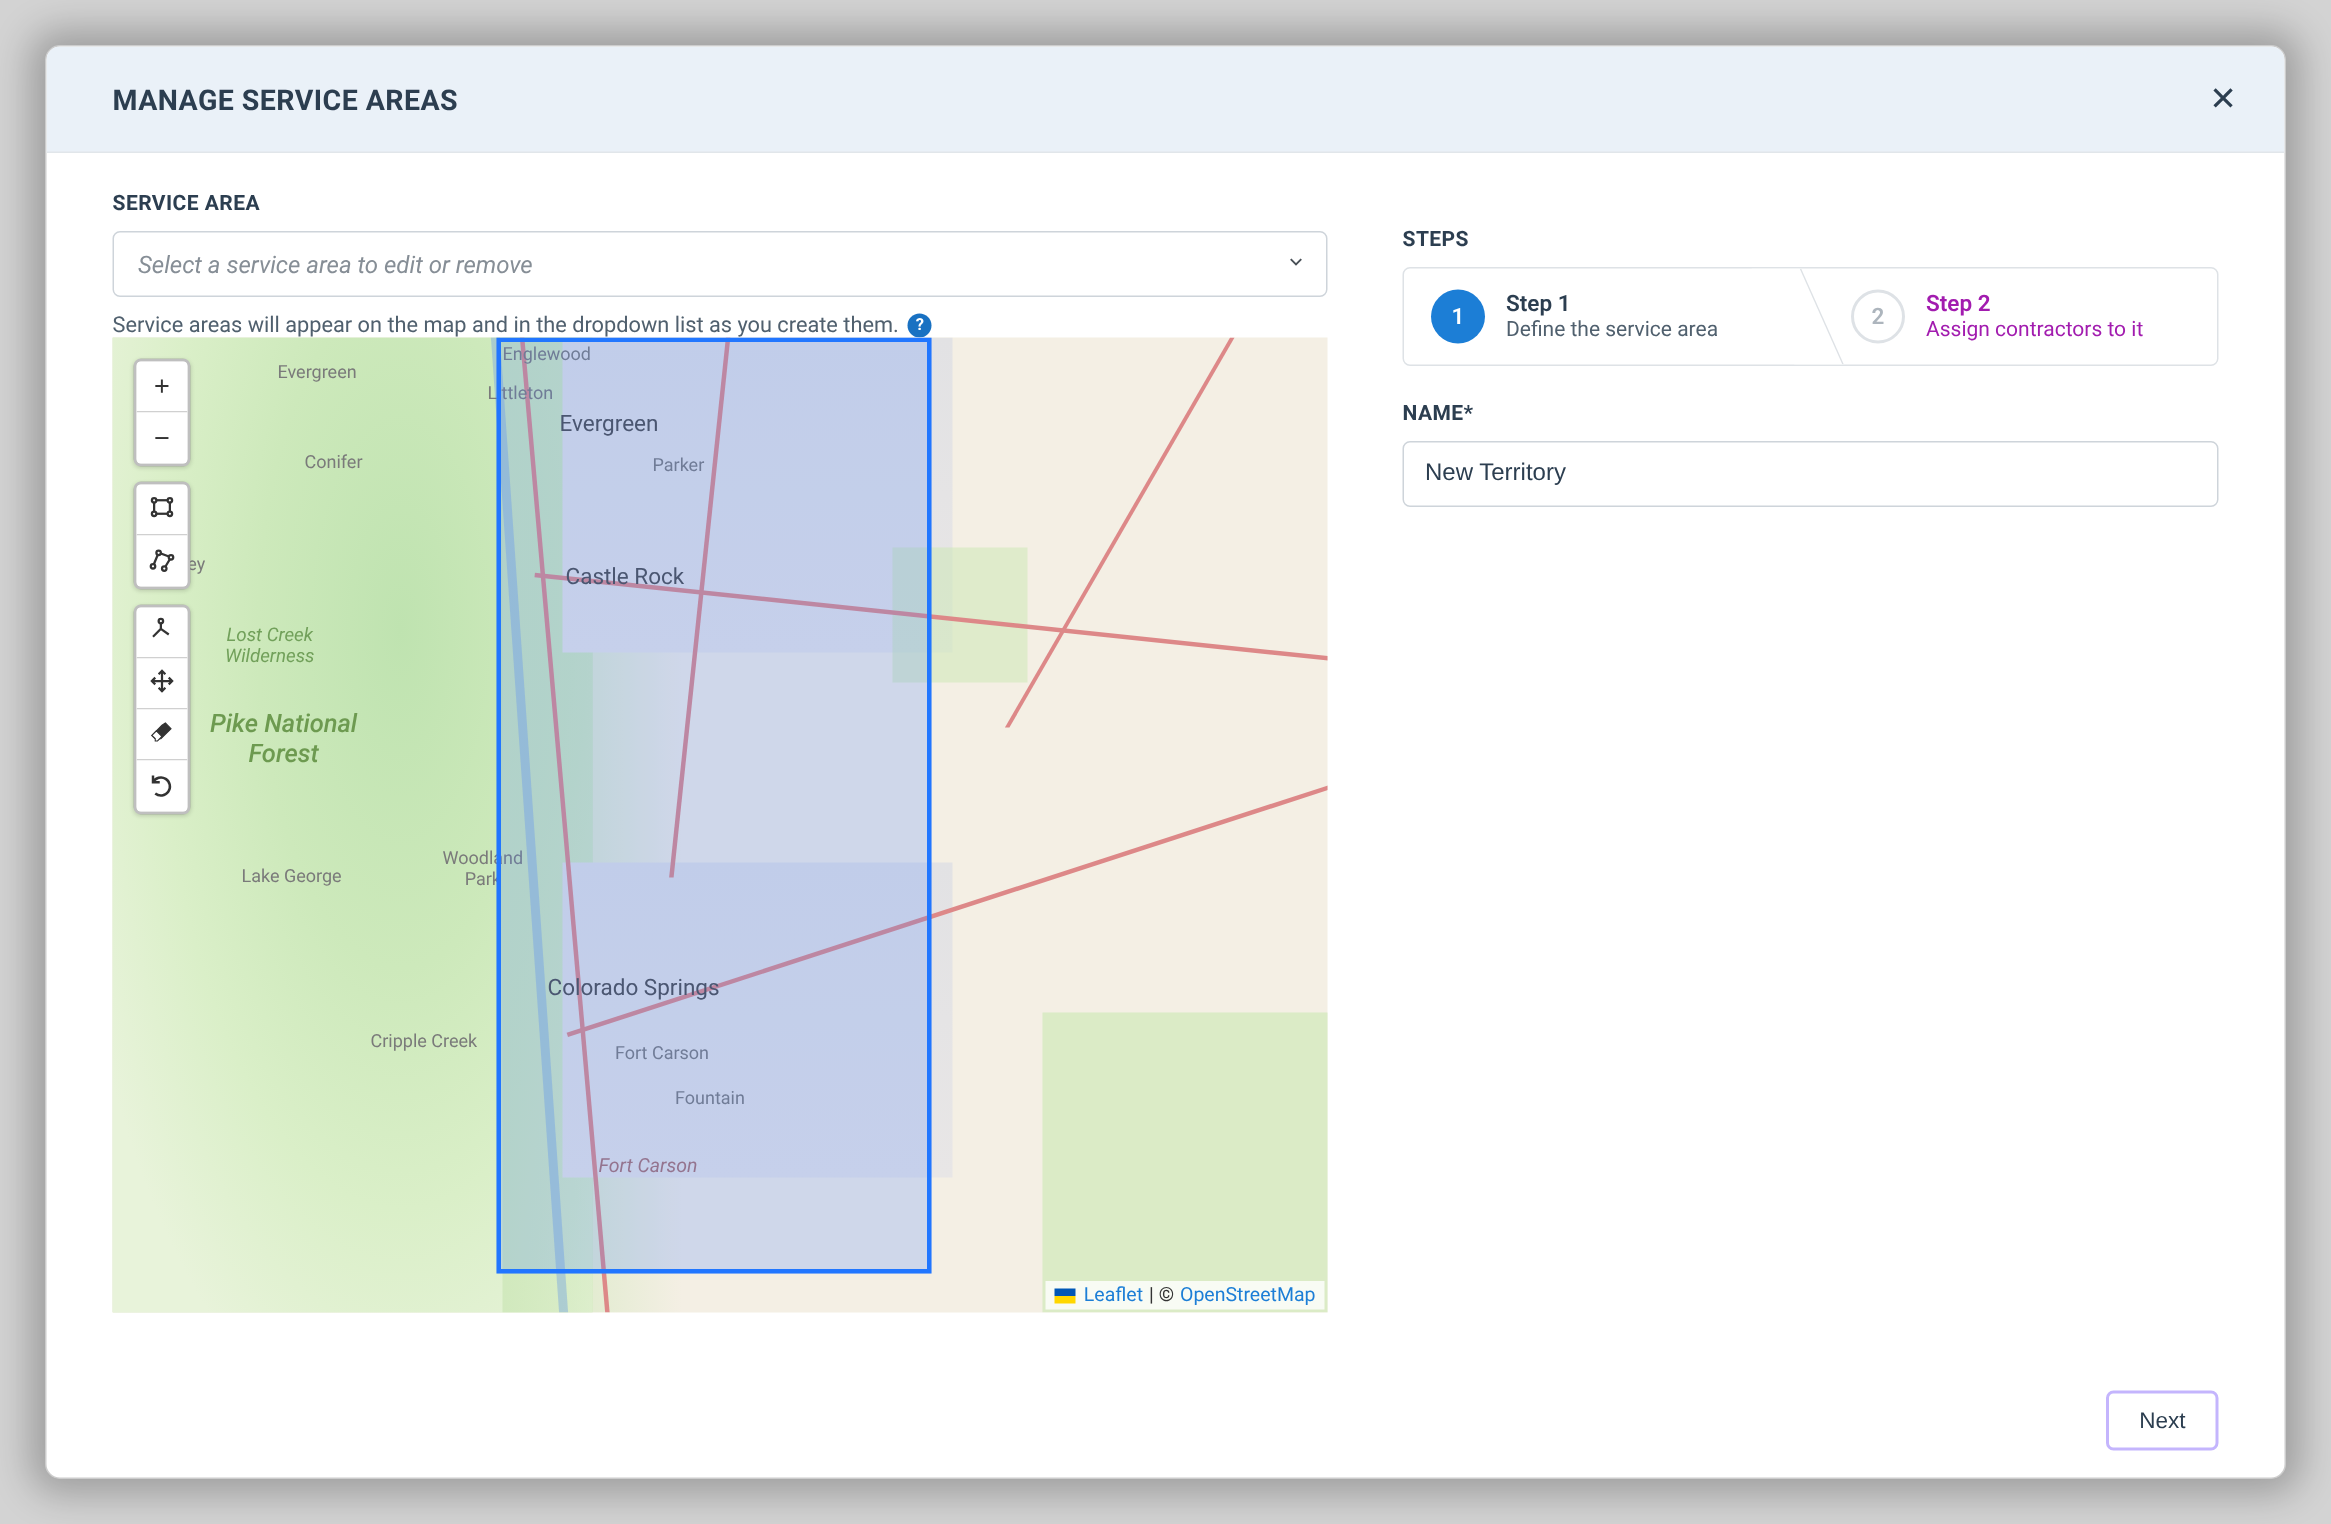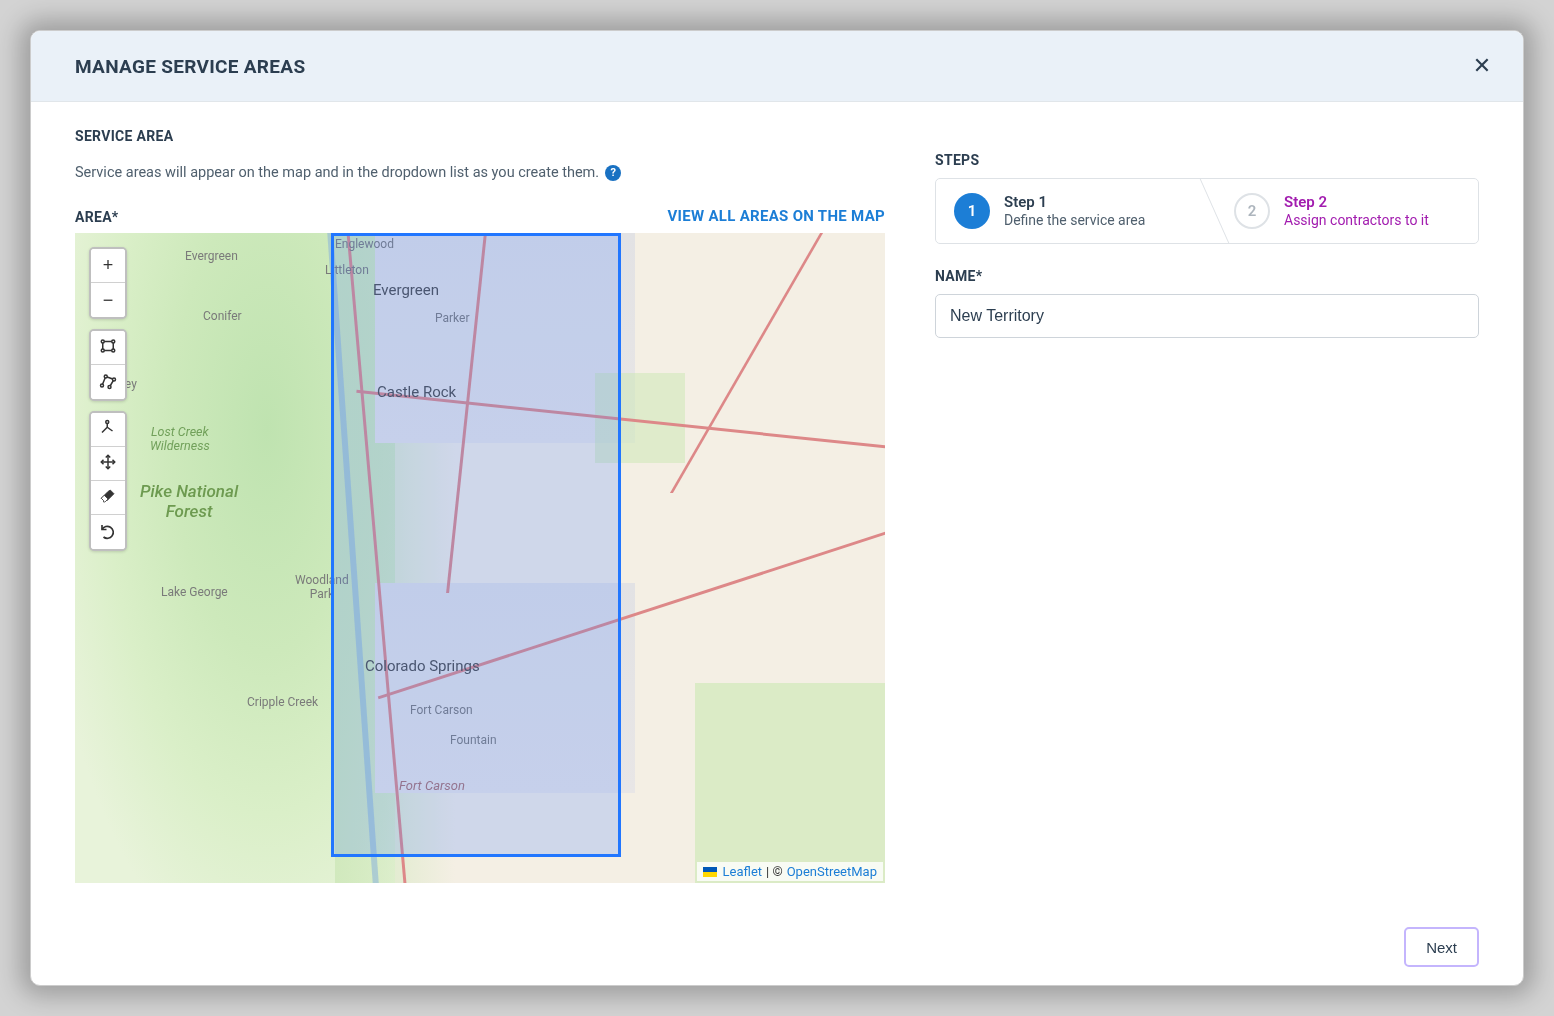--- a/index.html
+++ b/index.html
@@ -286,30 +286,34 @@
         <span>✕</span>
       </button>
     </div>
 
     <div class="modal-body">
 
       <div class="left-col">
 
         <div class="section-label">SERVICE AREA</div>
 
+        <div class="select-wrap">
+          <div class="select-placeholder">Select a service area to edit or remove</div>
+          <span class="select-chevron">
+            <svg width="14" height="14" viewBox="0 0 24 24" fill="none" stroke="currentColor" stroke-width="2.2">
+                <polyline points="6 9 12 15 18 9"></polyline>
+              </svg>
+          </span>
+        </div>
 
         <div class="hint-row">
           <span>Service areas will appear on the map and in the dropdown list as you create them.</span>
           <span class="help-icon">?</span>
         </div>
 
-        <div class="area-header">
-          <div class="section-label" style="margin-bottom:0">AREA*</div>
-          <a class="link-blue">VIEW ALL AREAS ON THE MAP</a>
-        </div>
 
         <div class="map">
           <div class="forest"></div>
           <div class="forest-blend"></div>
           <div class="urban-a"></div>
           <div class="urban-b"></div>
           <div class="green-patch-a"></div>
           <div class="green-patch-b"></div>
           <div class="river"></div>
           <div class="road-major road-a"></div>

